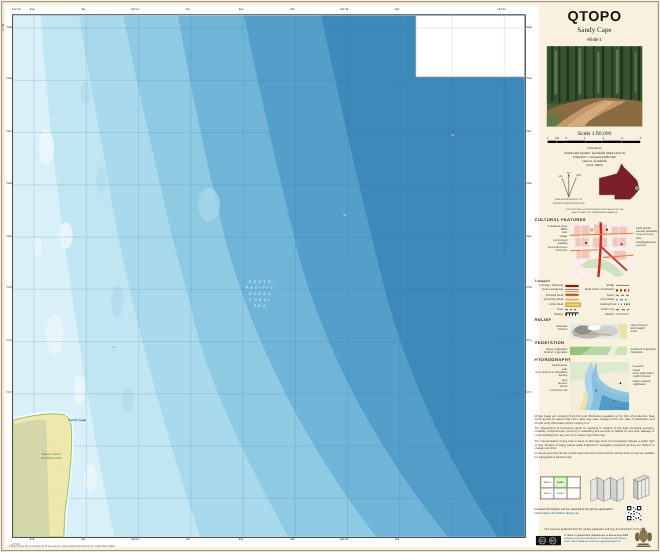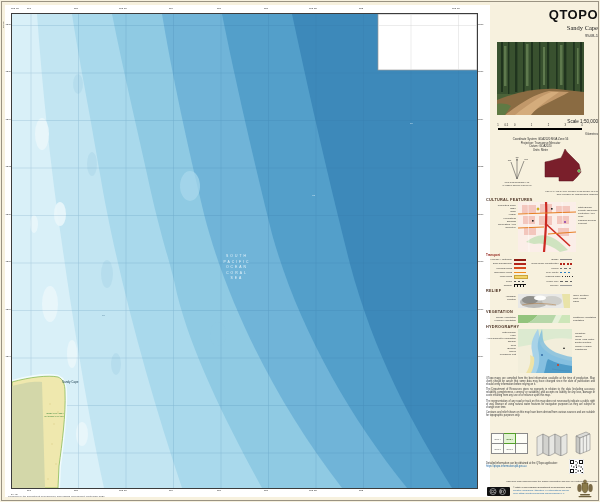--- a/index.html
+++ b/index.html
@@ -1,18 +1,18 @@
 <!DOCTYPE html>
 <html><head>
 <meta charset="utf-8">
 <style>
   html,body{margin:0;padding:0;}
   #page{position:relative;width:600px;height:502px;background:#f7f1de;font-family:"Liberation Sans",sans-serif;overflow:hidden;outline:1px solid #9a9382;outline-offset:-2px;}
   .abs{position:absolute;}
-  .c{text-align:right;}
+  .c{text-align:center;}
   .blue{color:#1a66a8;}
   .tick{position:absolute;font-size:2.4px;color:#333;transform-origin:left top;white-space:nowrap;}
   #map-margin{position:absolute;left:5px;top:5px;width:485px;height:492px;background:#ffffff;}
   #map-frame{position:absolute;left:11px;top:13px;width:465px;height:474px;border:0.8px solid #3c3c3c;box-sizing:content-box;}
   .map-label{position:absolute;white-space:nowrap;}
   #ocean-name div{font-size:3.4px;letter-spacing:2px;color:#eef8fd;line-height:5.6px;text-align:center;opacity:.95;}
   .legend-lab{font-size:2.5px;color:#333;line-height:3.15px;white-space:nowrap;overflow:hidden;}
   .lcol{position:absolute;text-align:right;}
   .rcol{position:absolute;text-align:left;}
   .heading{position:absolute;font-size:3.8px;font-weight:bold;color:#4a3021;letter-spacing:.3px;}

